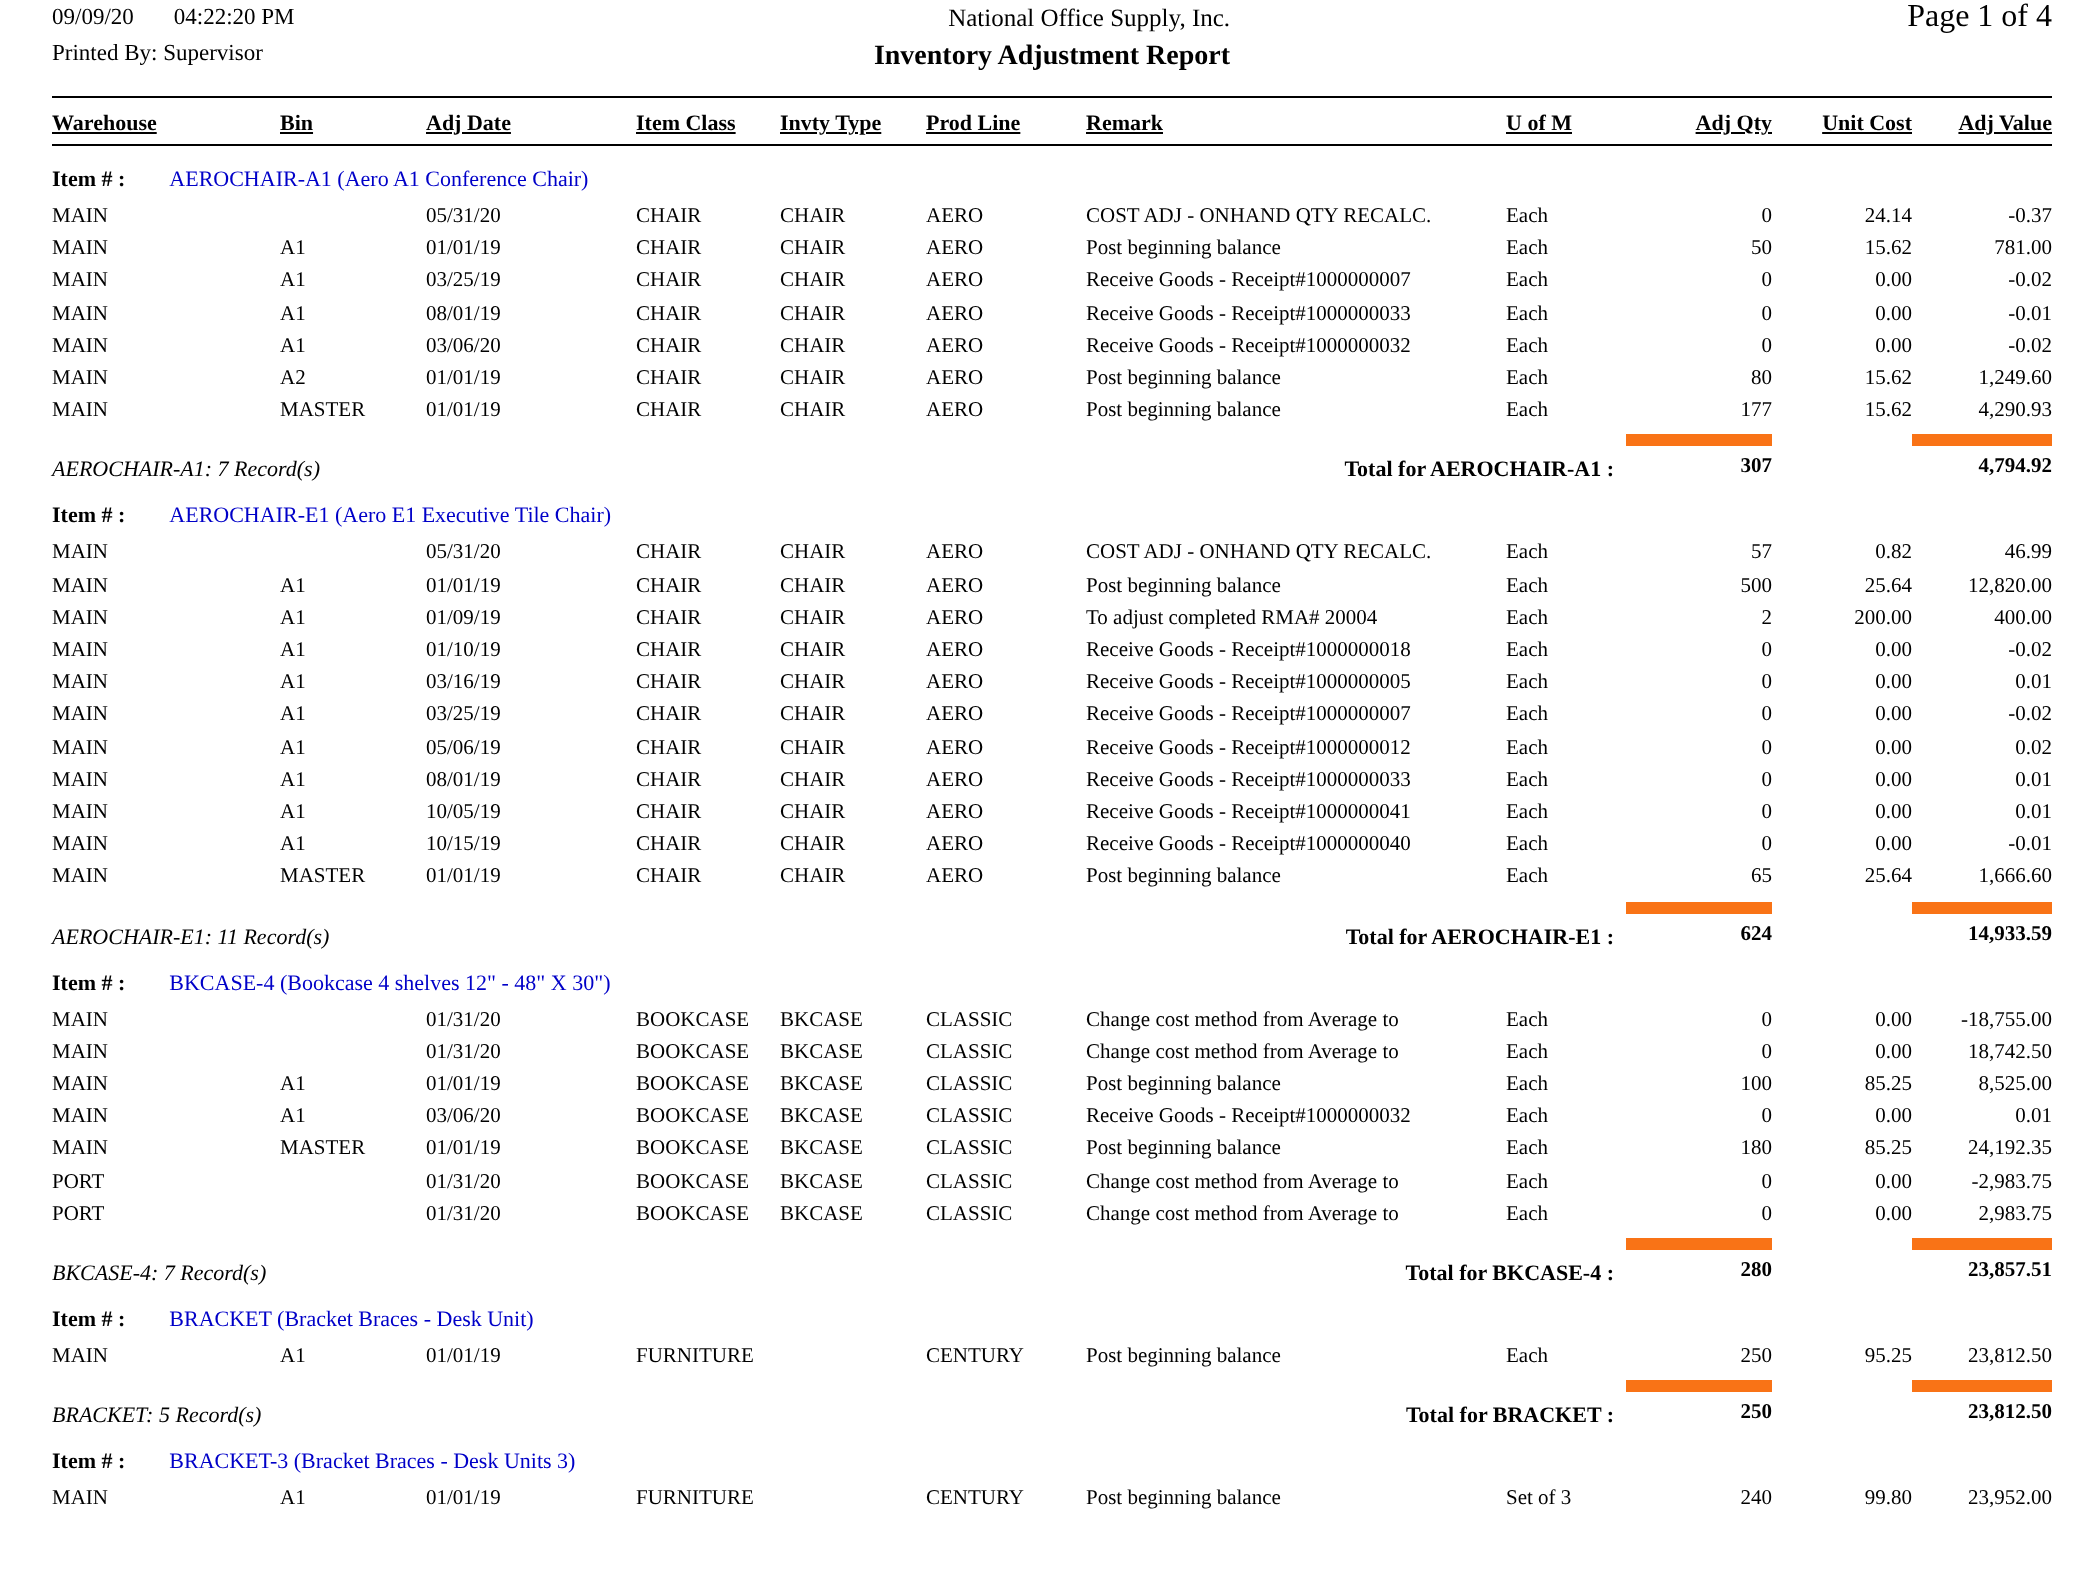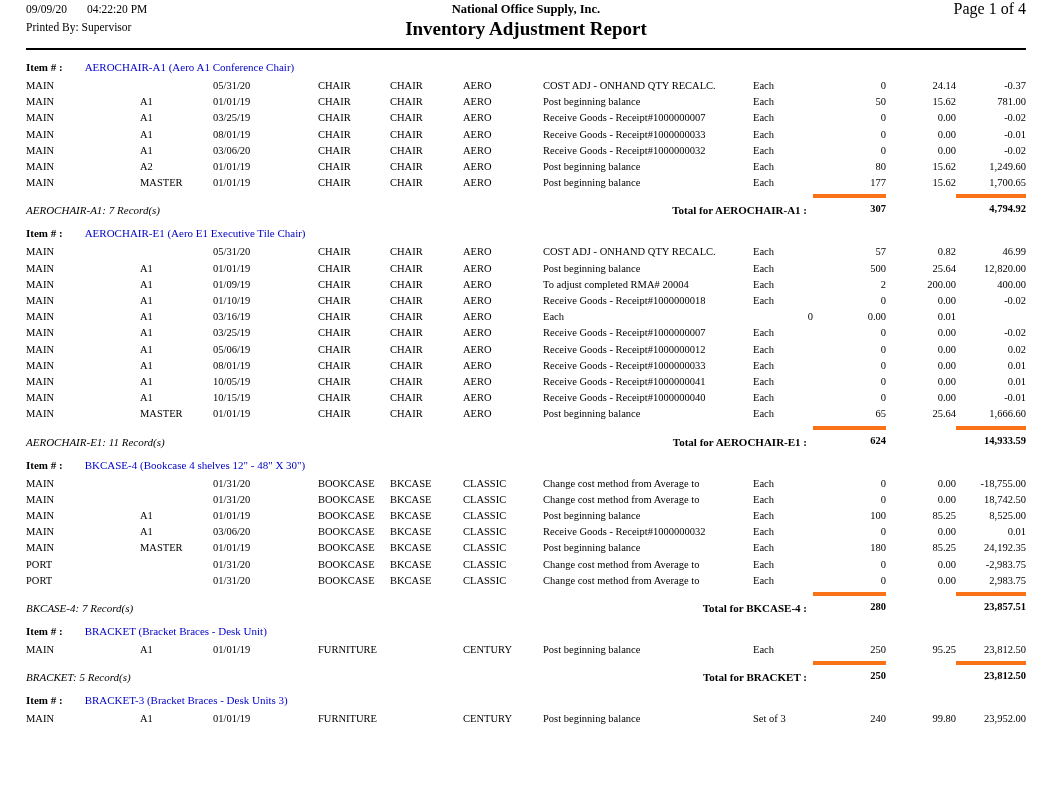--- a/index.html
+++ b/index.html
@@ -9,22 +9,22 @@
     font-family:"Liberation Serif", serif; color:#000;
   }
   .page { width:1000px; margin-left:26px; }
 
   
   .rpt-header { display:grid; grid-template-columns:1fr auto 1fr; align-items:start; }
   .h-left { text-align:left; }
   .h-line { font-size:11.5px; line-height:18px; white-space:nowrap; }
   .h-time { margin-left:20px; }
   .h-center { text-align:center; }
-  .company { font-size:12.5px; font-weight:bold; line-height:18px; }
-  .title { font-size:19px; font-weight:bold; line-height:21px; }
+  .company { font-size:12.5px; font-weight:normal; line-height:18px;text-align:right; }
+  .title { font-size:14px; font-weight:bold; line-height:21px; }
   .h-right { text-align:right; font-size:16px; line-height:18px; white-space:nowrap; }
 
   .rule { border-top:1px solid #000; margin-top:9px; }
   .rule2 { margin-top:0; }
 
   
   .grid {
     display:grid;
     grid-template-columns:114px 73px 105px 72px 73px 80px 210px 60px 73px 70px 70px;
     width:1000px;
@@ -46,21 +46,21 @@
   
   .trow { margin-top:3px; margin-bottom:3px; }
   .tspan {
     grid-column:1 / 9;
     display:flex; justify-content:space-between; align-items:flex-end;
     padding-right:6px; padding-top:3px;
   }
   .records { font-style:italic; font-size:11px; white-space:nowrap; }
   .tlabel { font-weight:bold; font-size:11px; white-space:nowrap; }
   .tnum { font-weight:bold; font-size:10.5px; }
-  .ov { border-top:4px solid #f97316; }
+  .ov { border-top:6px solid #f97316; }
   .trow .cell { padding-top:3px; line-height:15px; }
 </style>
 </head>
 <body>
 
 <div class="page">
 
   <div class="rpt-header">
     <div class="h-left">
       <div class="h-line">
@@ -73,20 +73,33 @@
     </div>
     <div class="h-center">
       <div class="company">National Office Supply, Inc.</div>
       <div class="title">Inventory Adjustment Report</div>
     </div>
     <div class="h-right">Page 1 of  4</div>
   </div>
 
   <div class="rule"></div>
 
+  <div class="grid colhead">
+      <div class="cell">Warehouse</div>
+      <div class="cell">Bin</div>
+      <div class="cell">Adj Date</div>
+      <div class="cell">Item Class</div>
+      <div class="cell">Invty Type</div>
+      <div class="cell">Prod Line</div>
+      <div class="cell">Remark</div>
+      <div class="cell">U of M</div>
+      <div class="cell num">Adj Qty</div>
+      <div class="cell num">Unit Cost</div>
+      <div class="cell num">Adj Value</div>
+    </div>
 
   <div class="rule rule2"></div>
 
   <div>
       <div class="group">
         <div class="item-line"><span class="item-label">Item # :</span><span class="item-name">AEROCHAIR-A1 (Aero A1 Conference Chair)</span></div>
         <div class="grid row">
           <div class="cell">MAIN</div>
           <div class="cell"></div>
           <div class="cell">05/31/20</div>
@@ -168,21 +181,21 @@
           <div class="cell">MAIN</div>
           <div class="cell">MASTER</div>
           <div class="cell">01/01/19</div>
           <div class="cell">CHAIR</div>
           <div class="cell">CHAIR</div>
           <div class="cell">AERO</div>
           <div class="cell">Post beginning balance</div>
           <div class="cell">Each</div>
           <div class="cell num">177</div>
           <div class="cell num">15.62</div>
-          <div class="cell num">1,700.65</div>
+          <div class="cell num">4,290.93</div>
         </div>
         <div class="grid trow">
           <div class="tspan">
             <span class="records">AEROCHAIR-A1: 7 Record(s)</span>
             <span class="tlabel">Total for AEROCHAIR-A1 :</span>
           </div>
           <div class="cell num tnum ov">307</div>
           <div class="cell"></div>
           <div class="cell num tnum ov">4,794.92</div>
         </div>
@@ -241,20 +254,21 @@
           <div class="cell num">0.00</div>
           <div class="cell num">-0.02</div>
         </div>
         <div class="grid row">
           <div class="cell">MAIN</div>
           <div class="cell">A1</div>
           <div class="cell">03/16/19</div>
           <div class="cell">CHAIR</div>
           <div class="cell">CHAIR</div>
           <div class="cell">AERO</div>
+          <div class="cell">Receive Goods - Receipt#1000000005</div>
           <div class="cell">Each</div>
           <div class="cell num">0</div>
           <div class="cell num">0.00</div>
           <div class="cell num">0.01</div>
         </div>
         <div class="grid row">
           <div class="cell">MAIN</div>
           <div class="cell">A1</div>
           <div class="cell">03/25/19</div>
           <div class="cell">CHAIR</div>

